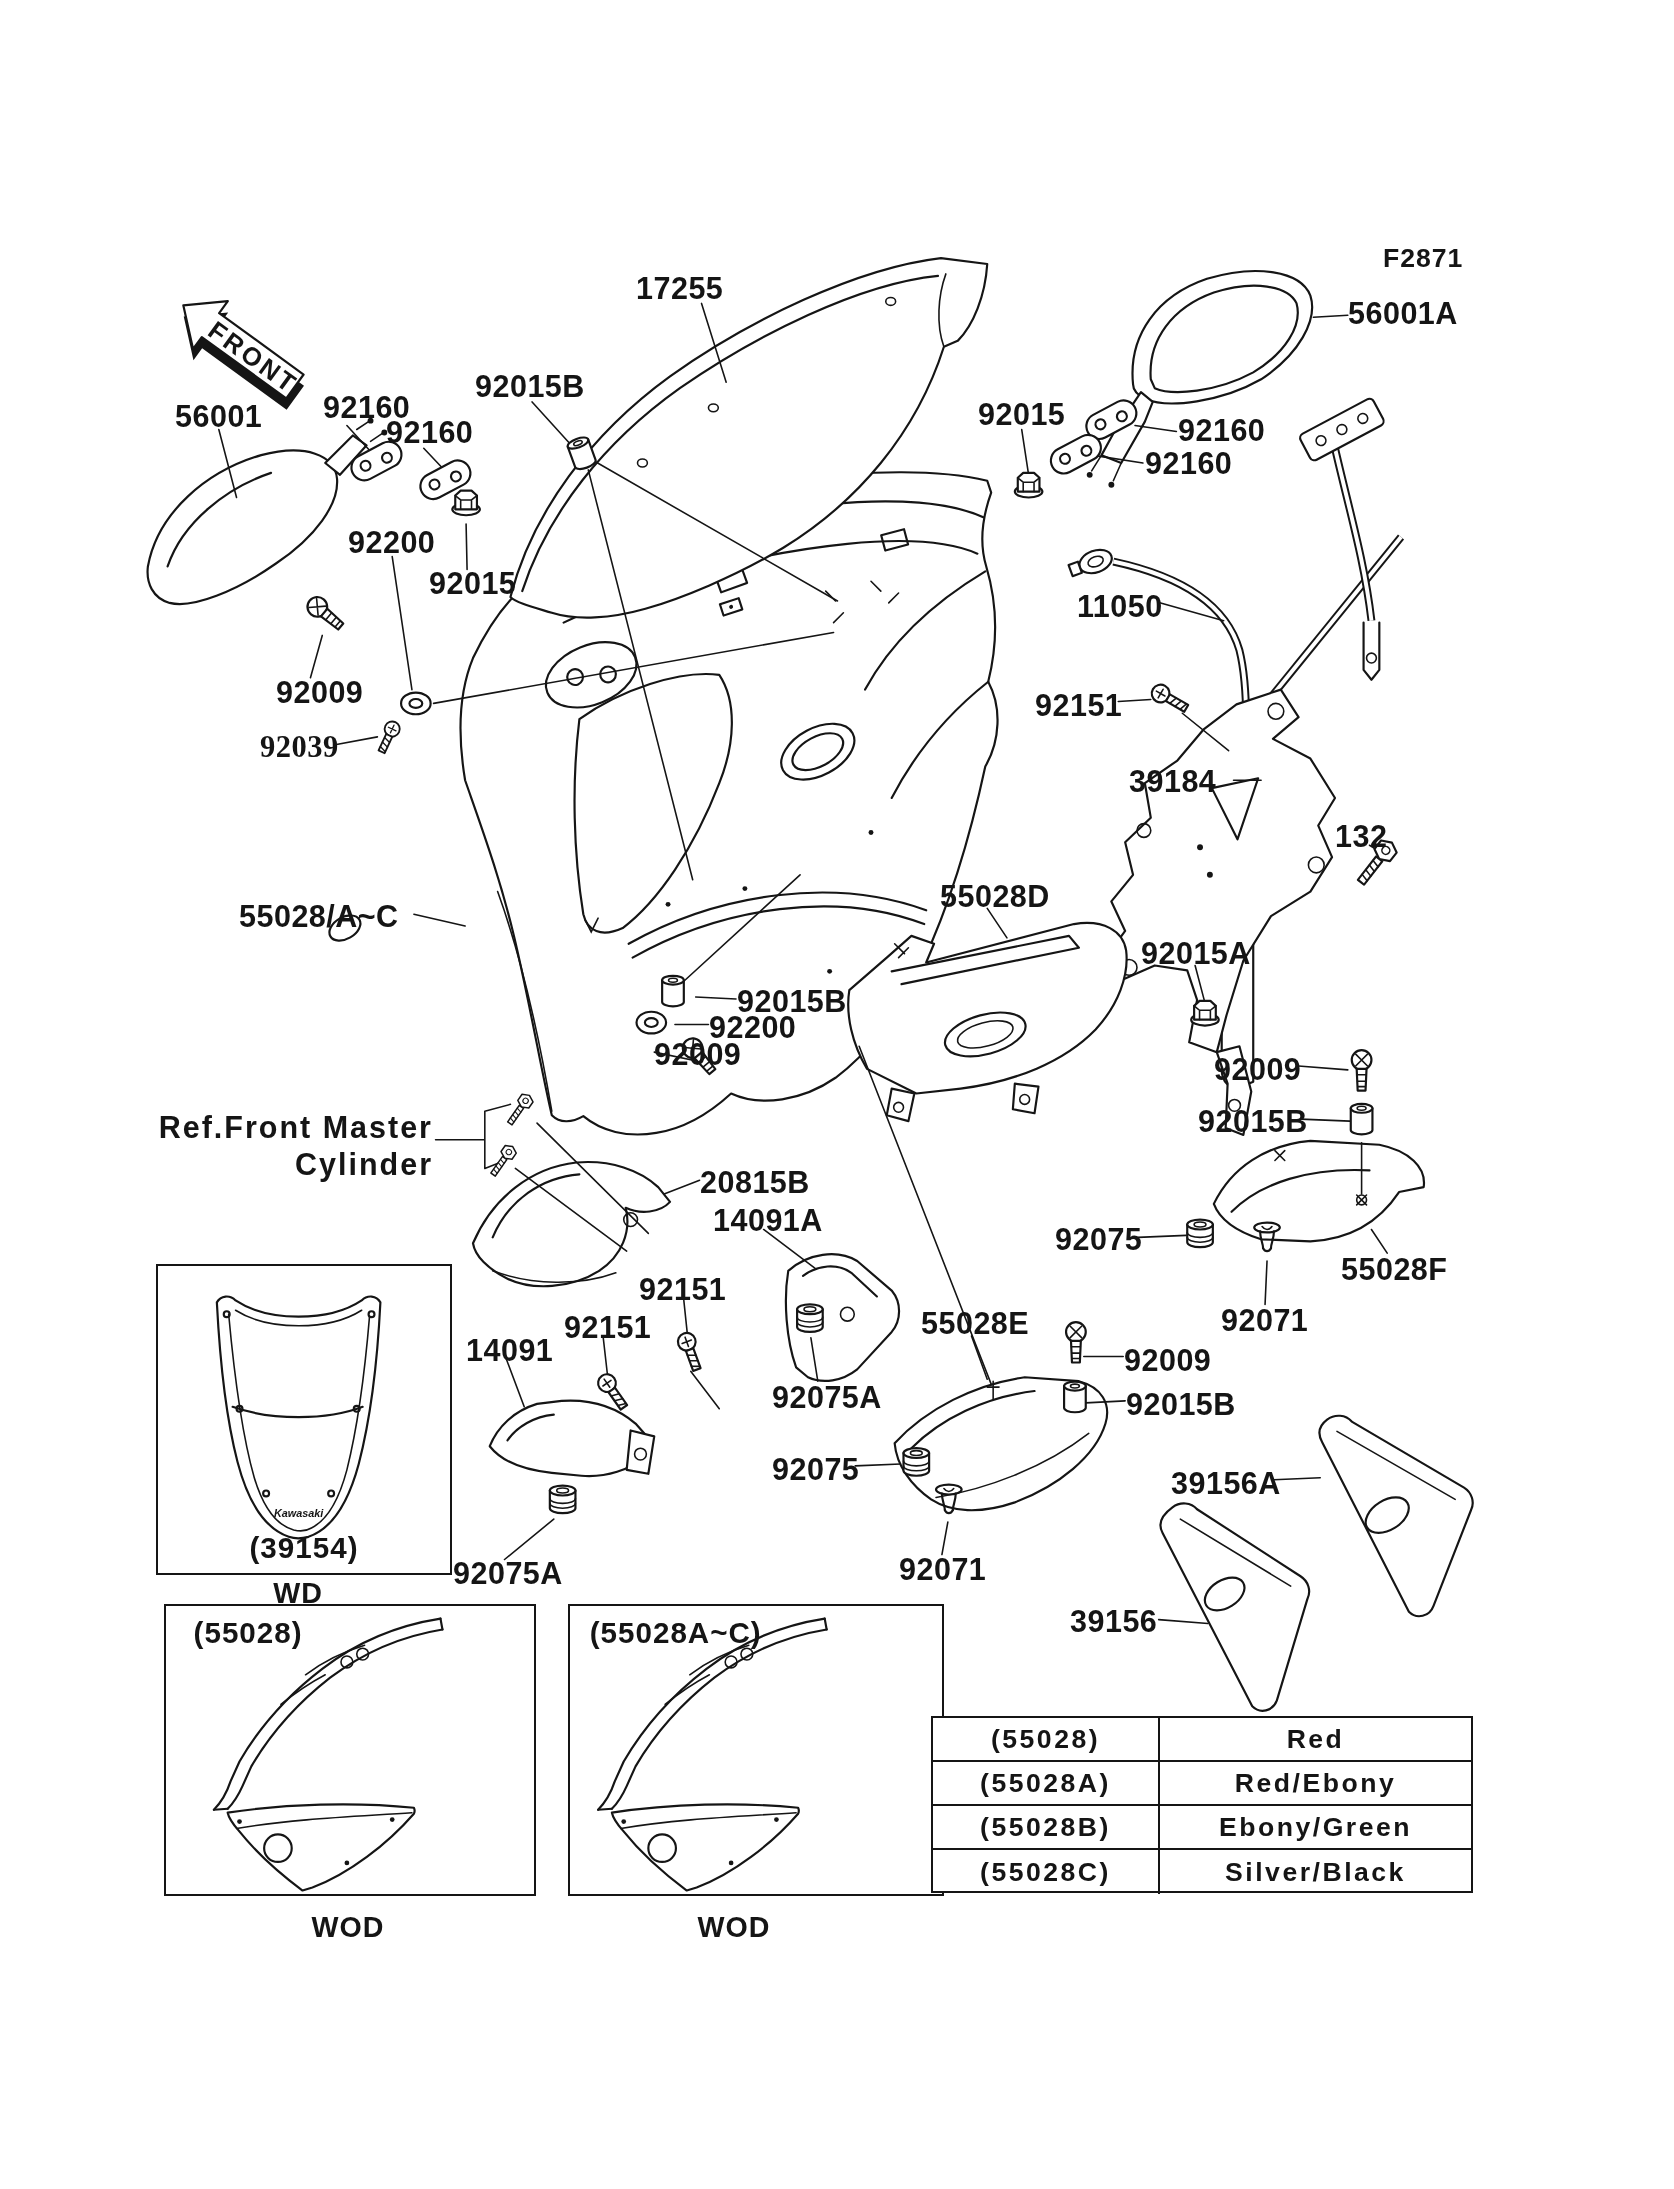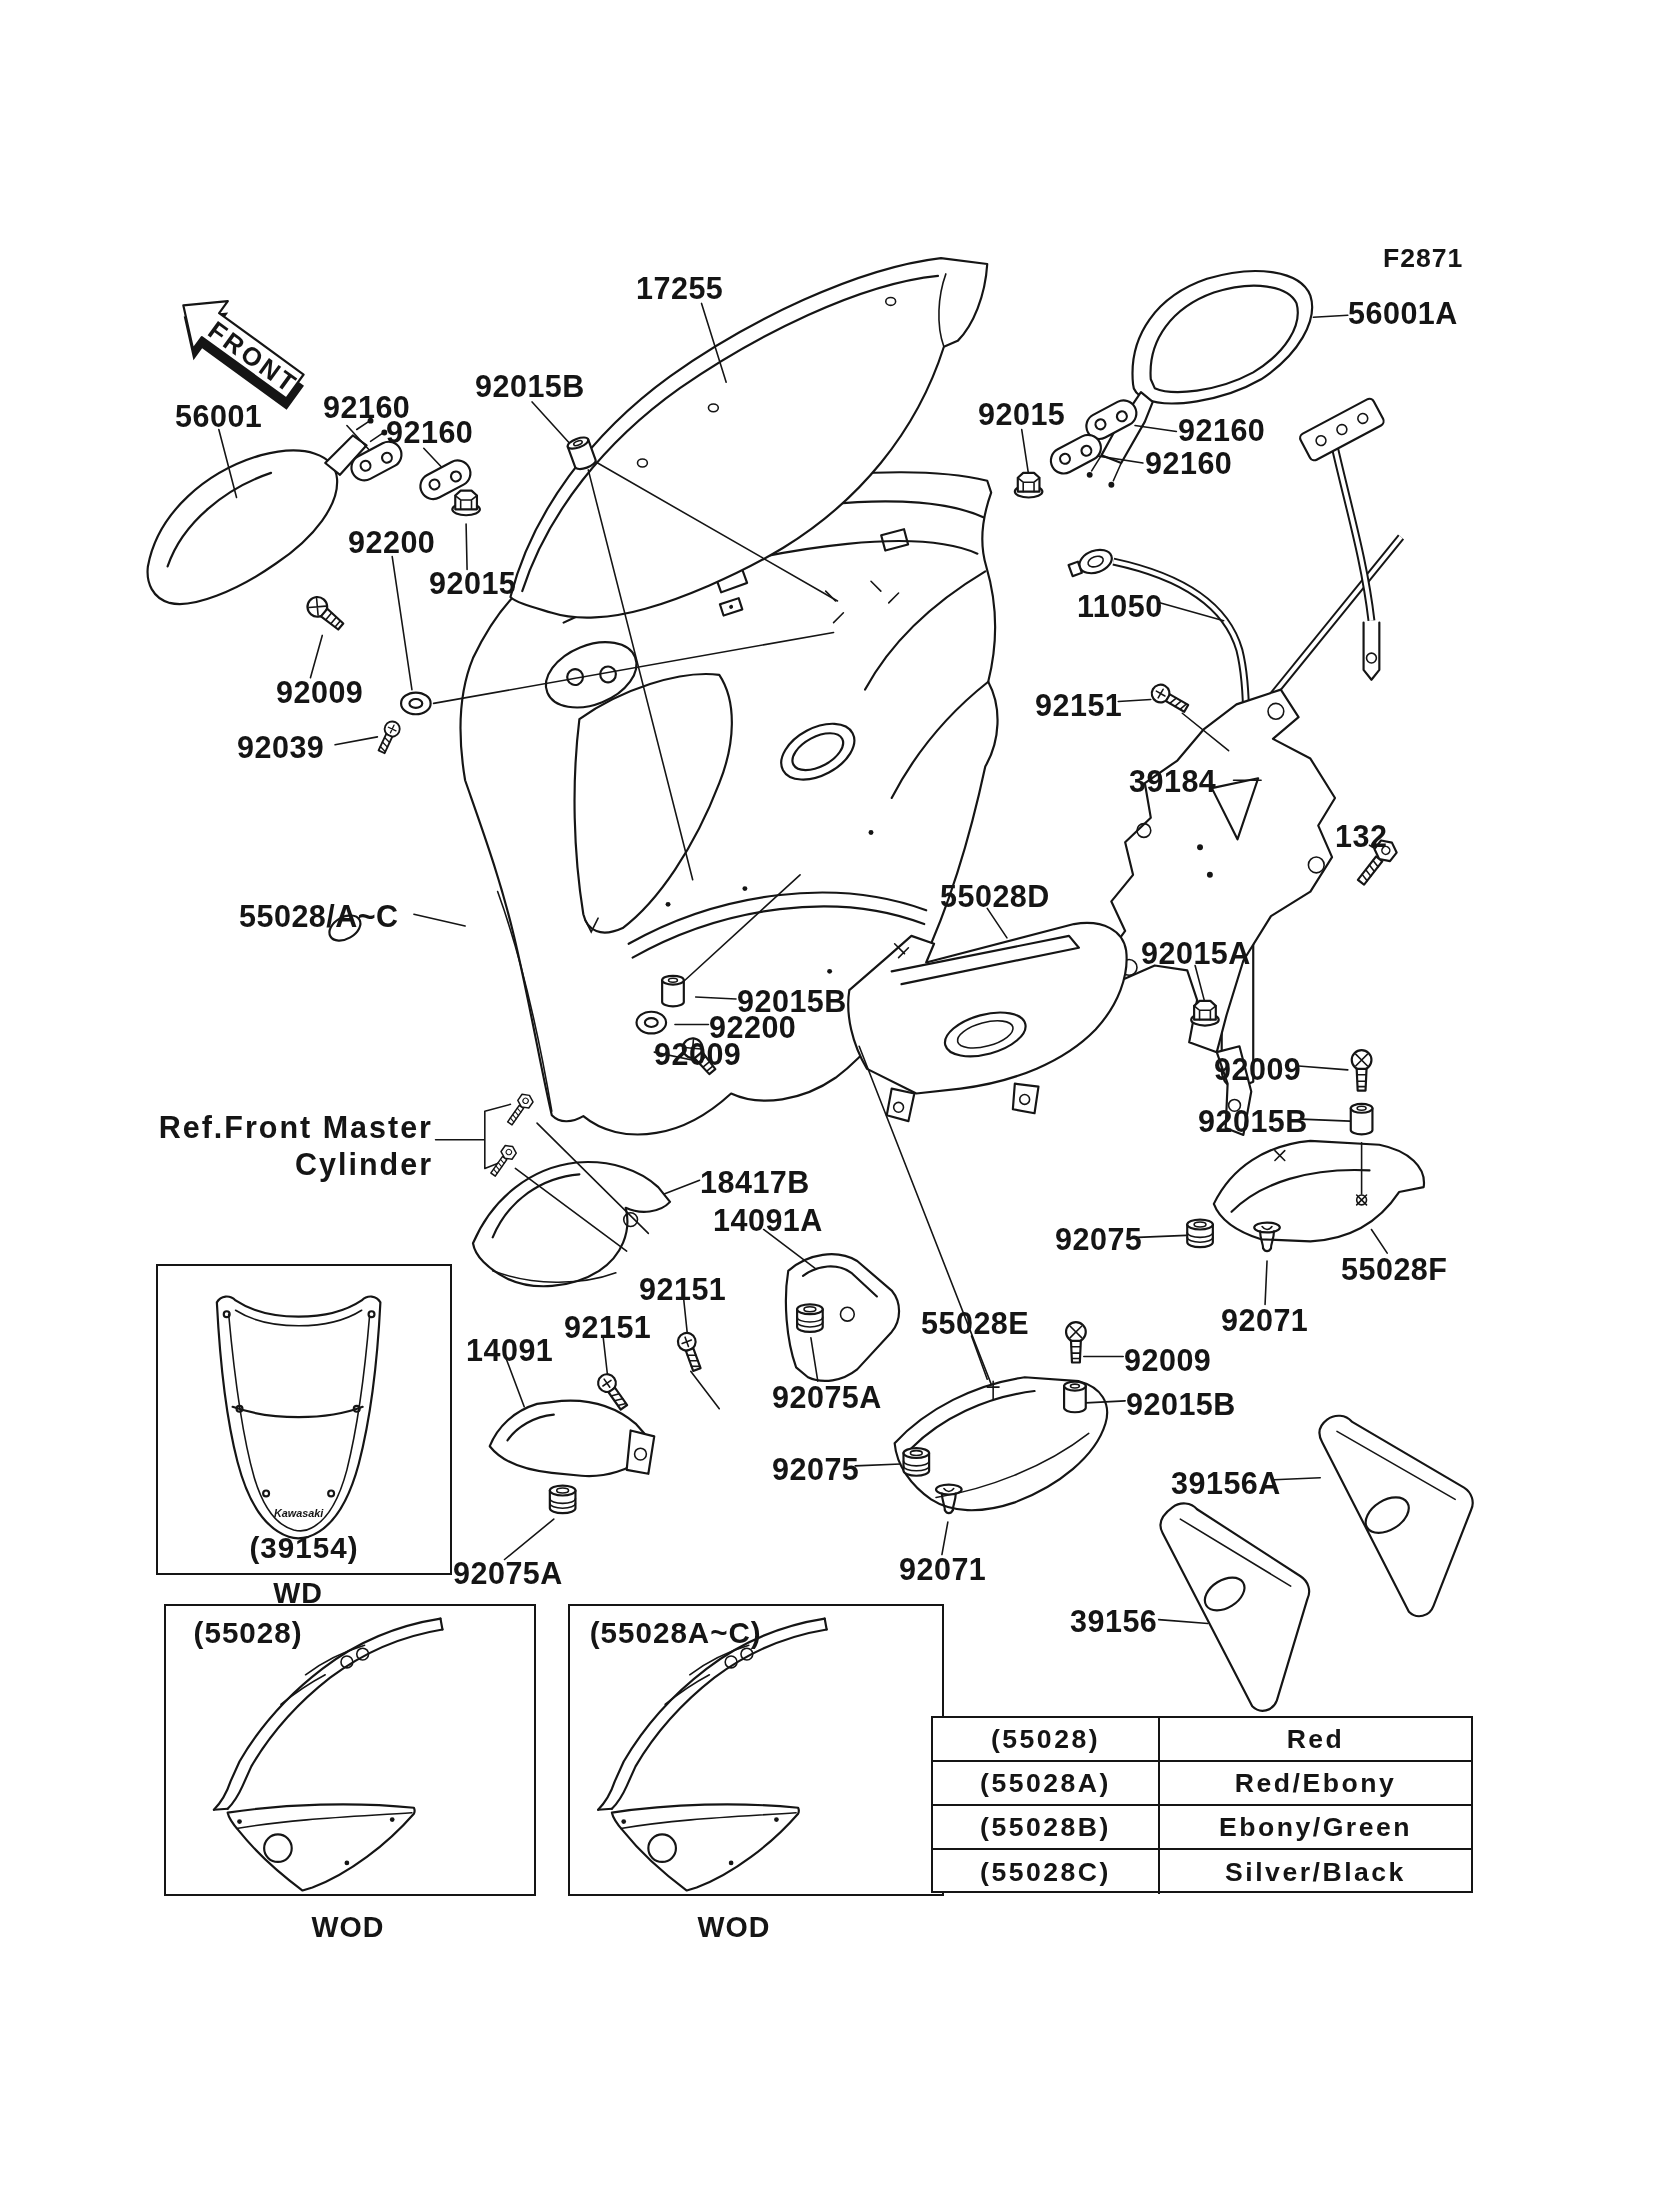--- a/index.html
+++ b/index.html
@@ -404,32 +404,32 @@
       <div class="part-label" style="left: 323px; top: 392px;">92160</div>
       <div class="part-label" style="left: 386px; top: 417px;">92160</div>
       <div class="part-label" style="left: 978px; top: 399px;">92015</div>
       <div class="part-label" style="left: 1178px; top: 415px;">92160</div>
       <div class="part-label" style="left: 1145px; top: 448px;">92160</div>
       <div class="part-label" style="left: 348px; top: 527px;">92200</div>
       <div class="part-label" style="left: 429px; top: 568px;">92015</div>
       <div class="part-label" style="left: 1077px; top: 591px;">11050</div>
       <div class="part-label" style="left: 276px; top: 677px;">92009</div>
       <div class="part-label" style="left: 1035px; top: 690px;">92151</div>
-      <div class="part-label" style="left: 237px; top: 732px;">92039</div>
+      <div class="part-label" style="left: 260px; top: 732px; font-family: Liberation Serif, serif;">92039</div>
       <div class="part-label" style="left: 1129px; top: 766px;">39184</div>
       <div class="part-label" style="left: 1335px; top: 821px;">132</div>
       <div class="part-label" style="left: 940px; top: 881px;">55028D</div>
       <div class="part-label" style="left: 239px; top: 901px;">55028/A~C</div>
       <div class="part-label" style="left: 1141px; top: 938px;">92015A</div>
       <div class="part-label" style="left: 737px; top: 986px;">92015B</div>
       <div class="part-label" style="left: 709px; top: 1012px;">92200</div>
       <div class="part-label" style="left: 654px; top: 1039px;">92009</div>
       <div class="part-label" style="left: 1214px; top: 1054px;">92009</div>
       <div class="part-label" style="left: 1198px; top: 1106px;">92015B</div>
-      <div class="part-label" style="left: 700px; top: 1167px;">18417B</div>
+      <div class="part-label" style="left: 700px; top: 1167px;">20815B</div>
       <div class="part-label" style="left: 713px; top: 1205px;">14091A</div>
       <div class="part-label" style="left: 1055px; top: 1224px;">92075</div>
       <div class="part-label" style="left: 1341px; top: 1254px;">55028F</div>
       <div class="part-label" style="left: 639px; top: 1274px;">92151</div>
       <div class="part-label" style="left: 921px; top: 1308px;">55028E</div>
       <div class="part-label" style="left: 564px; top: 1312px;">92151</div>
       <div class="part-label" style="left: 1221px; top: 1305px;">92071</div>
       <div class="part-label" style="left: 466px; top: 1335px;">14091</div>
       <div class="part-label" style="left: 1124px; top: 1345px;">92009</div>
       <div class="part-label" style="left: 772px; top: 1382px;">92075A</div>

